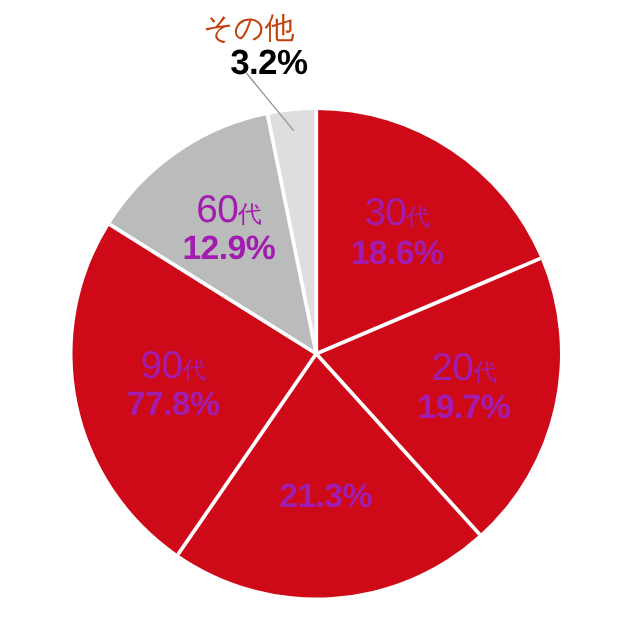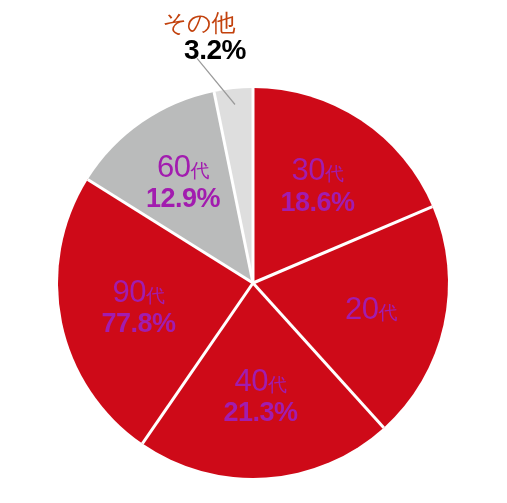--- a/index.html
+++ b/index.html
@@ -107,24 +107,24 @@
     <line id="other-leader" x1="234.99510835569203" y1="104.50578755355474" x2="197.03973508010543" y2="58.38628345197131" stroke="#9a9a9a" stroke-width="1.2"></line>
   </svg>
 
   <div class="slice-label label-white" id="label-age20" style="left: 317.543px; top: 185.413px;">
     <span class="lbl-name"><span>30</span><span class="suffix">代</span></span>
     <span class="lbl-pct">18.6%</span>
   </div>
 
   <div class="slice-label label-white" id="label-age30" style="left: 371.071px; top: 309.003px;">
     <span class="lbl-name"><span>20</span><span class="suffix">代</span></span>
+    <span class="lbl-pct">19.7%</span>
   </div>
 
   <div class="slice-label label-white" id="label-age40" style="left: 260.456px; top: 395.854px;">
-    <span class="lbl-name"><span>40</span><span class="suffix">代</span></span>
     <span class="lbl-pct">21.3%</span>
   </div>
 
   <div class="slice-label label-white" id="label-age50" style="left: 138.431px; top: 306.726px;">
     <span class="lbl-name"><span>90</span><span class="suffix">代</span></span>
     <span class="lbl-pct">77.8%</span>
   </div>
 
   <div class="slice-label label-white" id="label-age60" style="left: 182.994px; top: 182.048px;">
     <span class="lbl-name"><span>60</span><span class="suffix">代</span></span>

